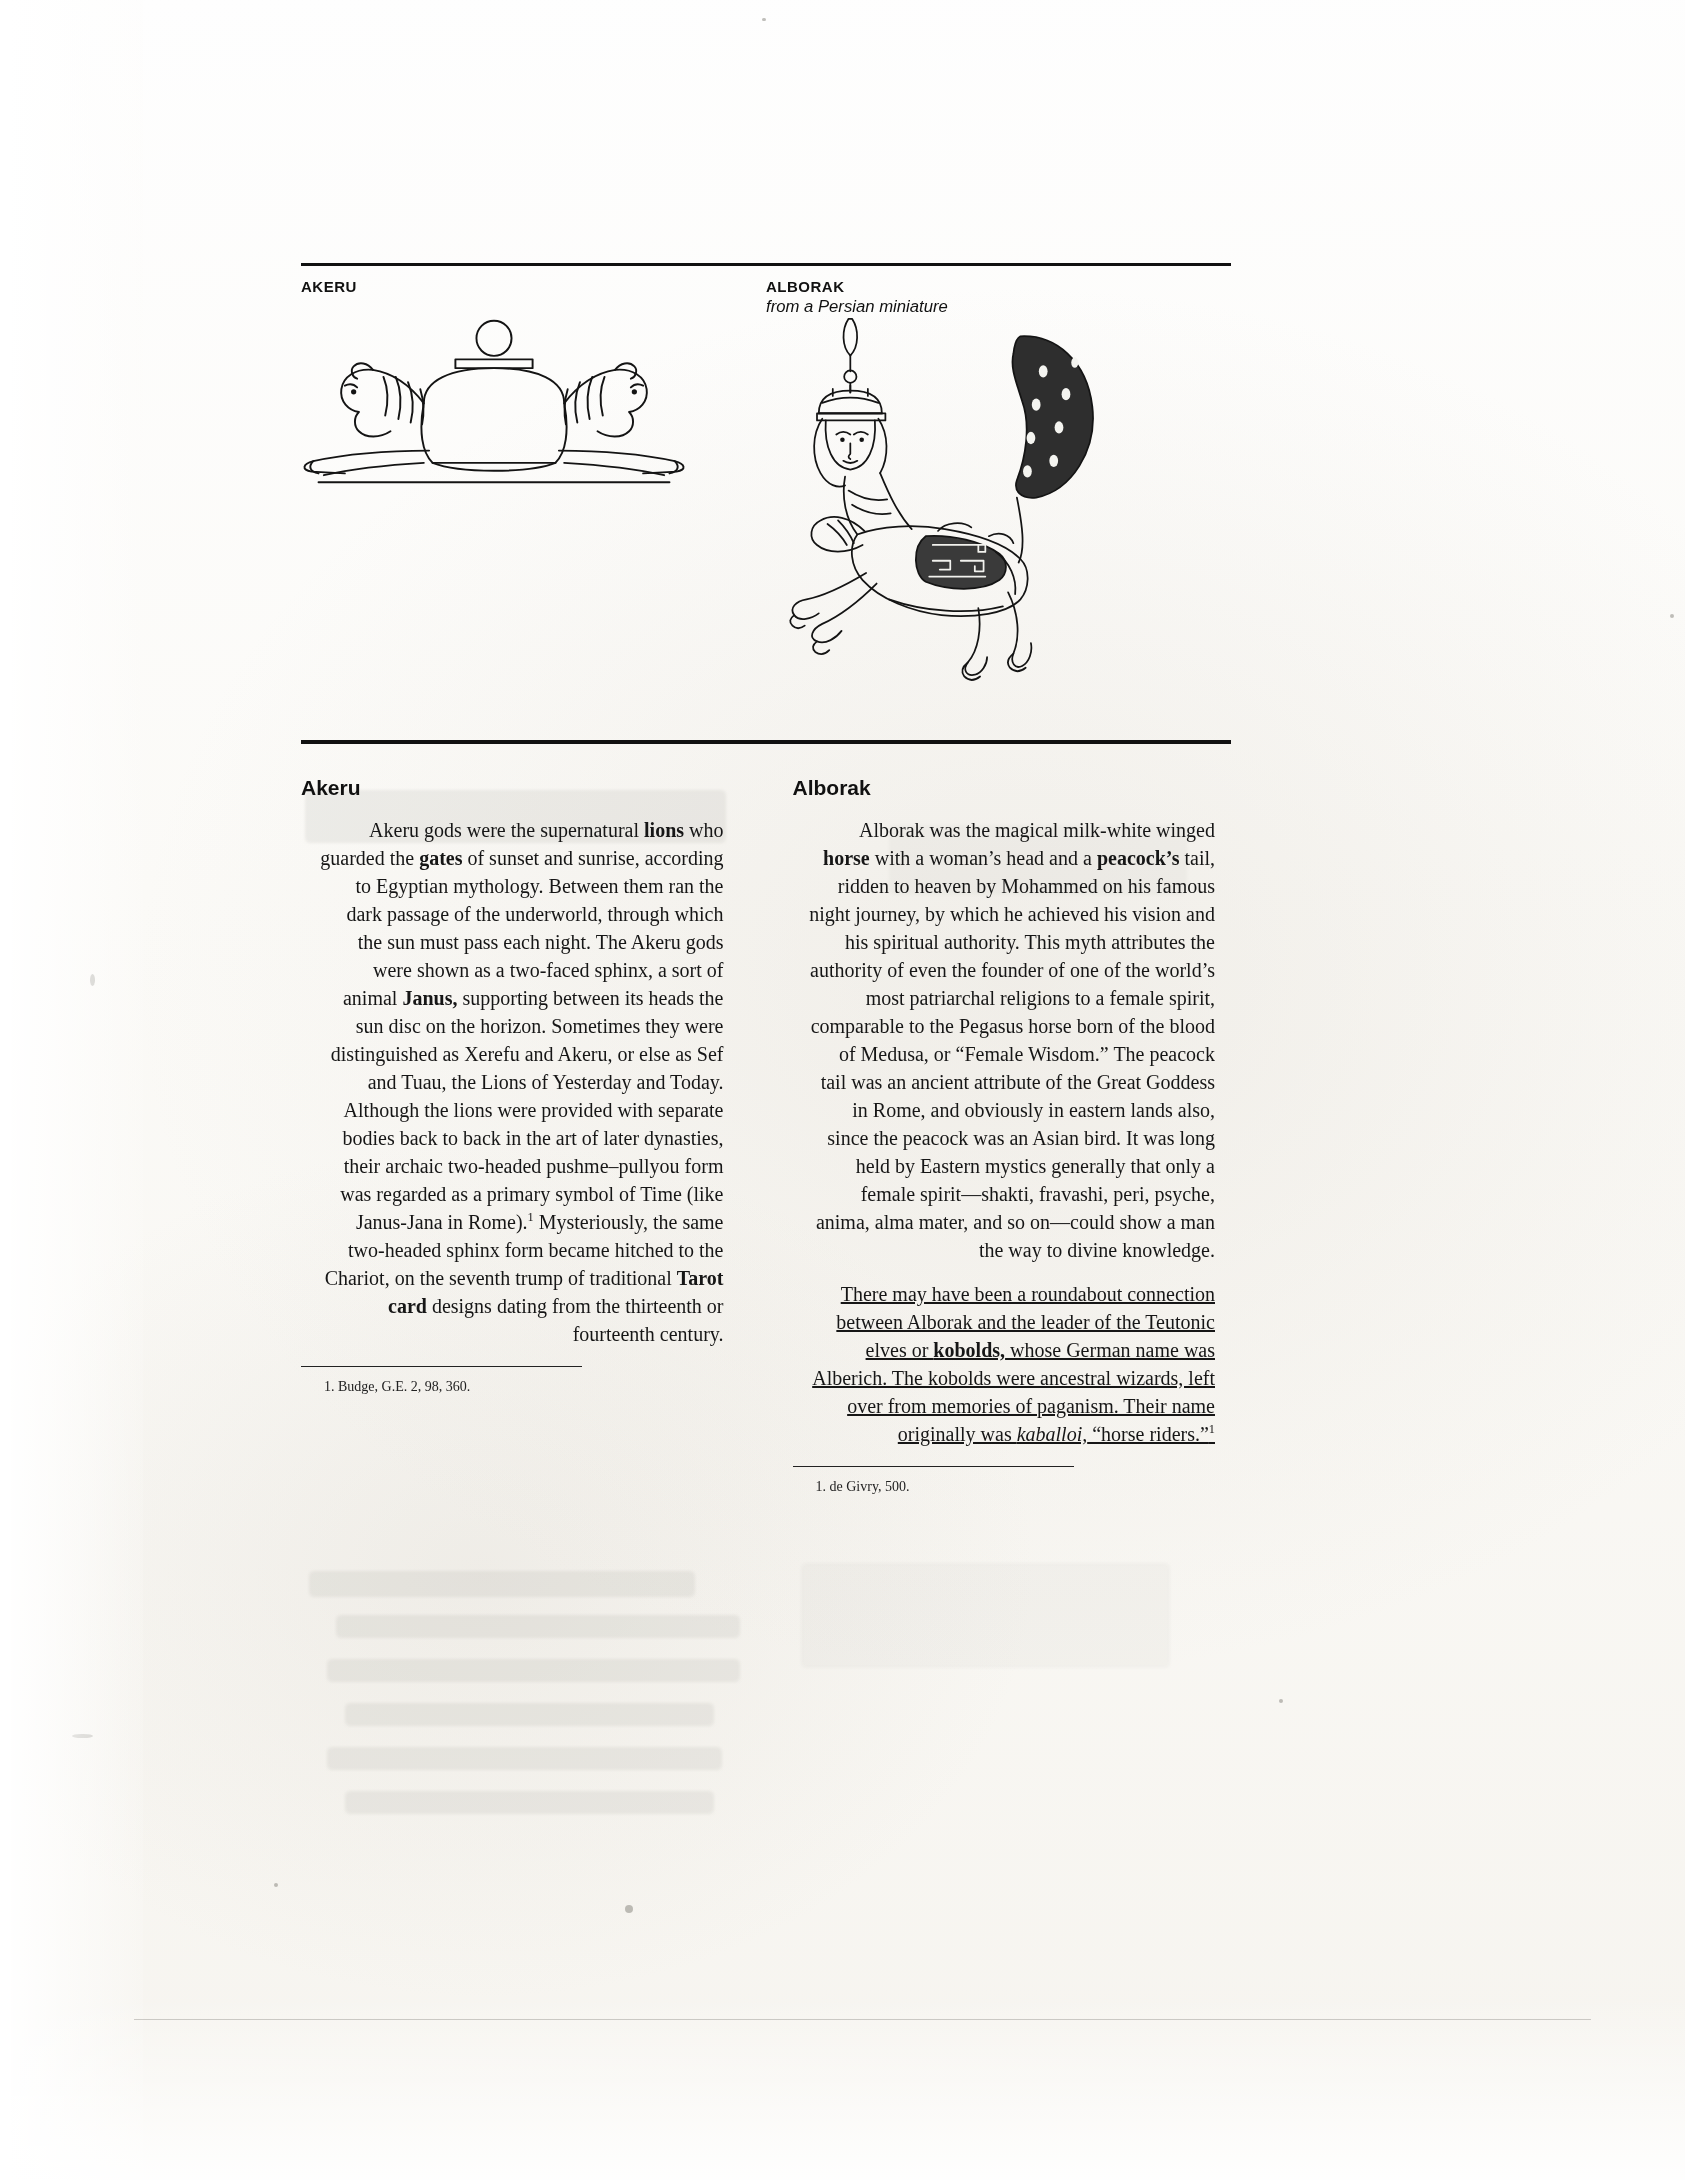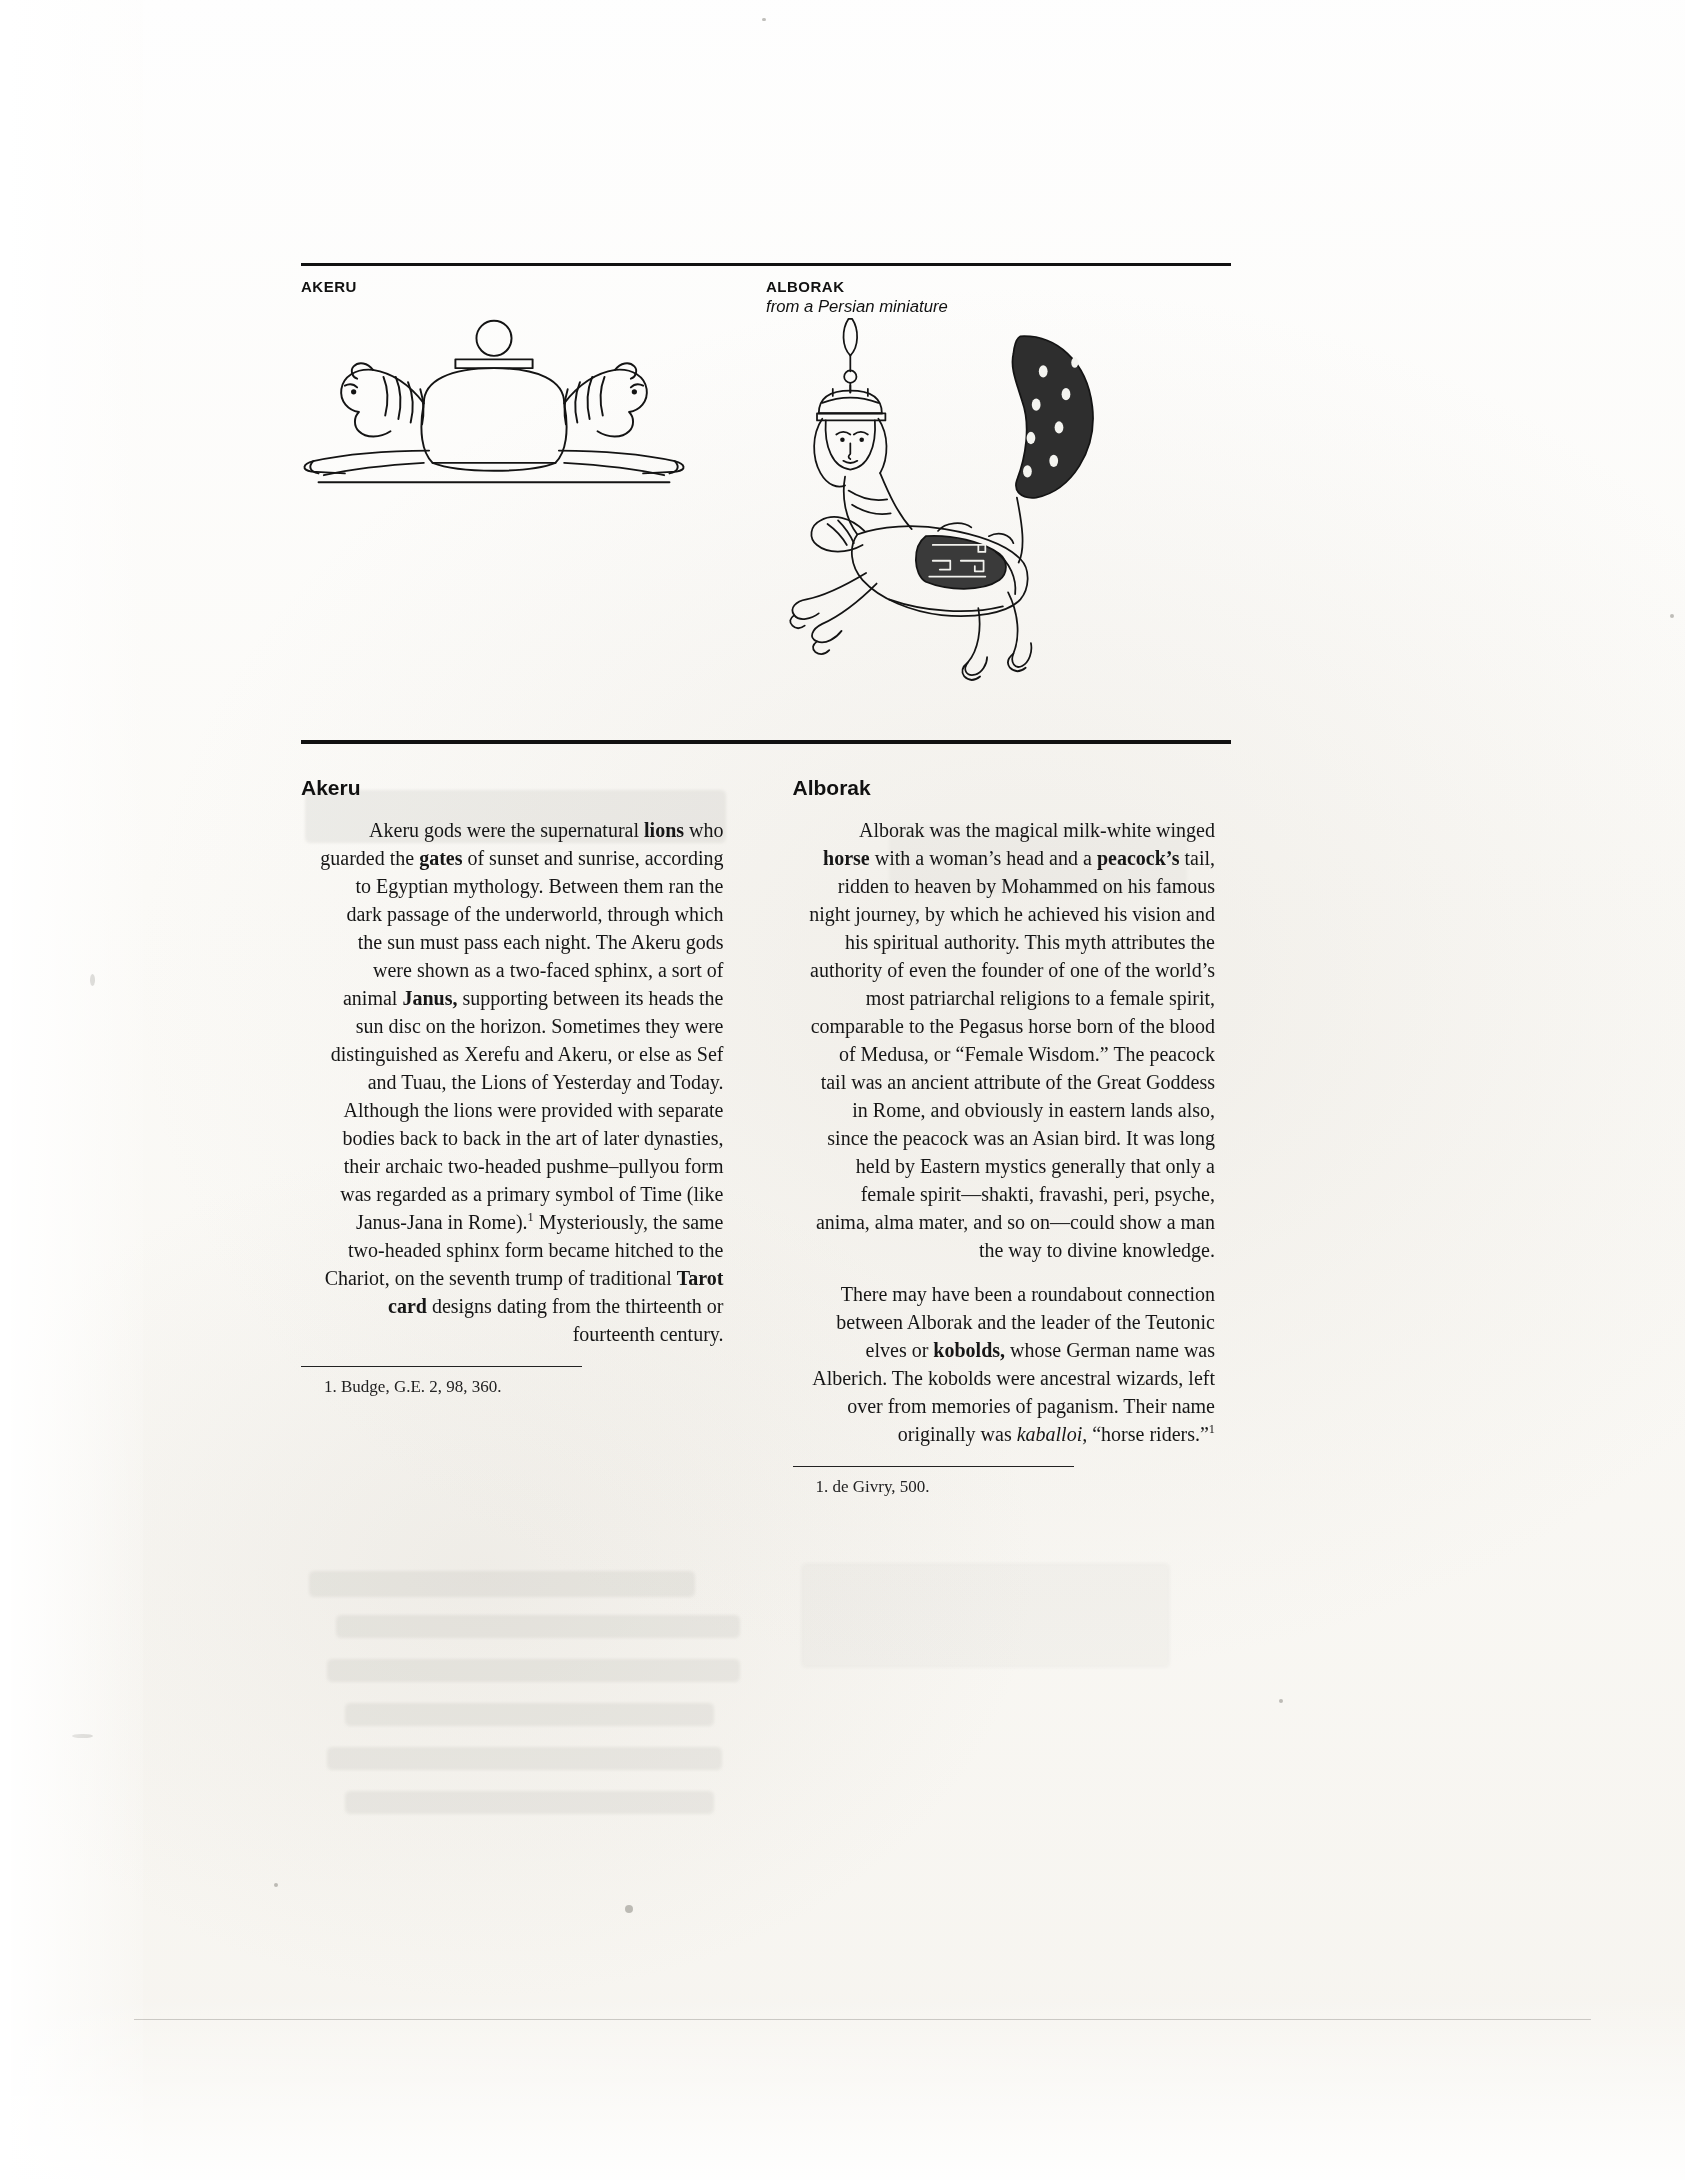--- a/index.html
+++ b/index.html
@@ -121,40 +121,40 @@
   }
   .body-text {
     font-family: "Liberation Serif", serif;
     font-size: 20px;
     line-height: 28px;
     color: #161616;
     margin: 16px;
     text-align: right;
     hyphens: none;
   }
-  .body-text + .body-text { text-indent: 24.6px; }
+  .body-text + .body-text { text-indent: 24.6px; text-decoration: underline; }
 
   .bold-term { font-weight: bold; }
   .ital { font-style: italic; }
   sup.fn {
     font-size: 12.3px;
     vertical-align: super;
     line-height: 0;
   }
 
   .note-rule {
     width: 281px;
     height: 1.3px;
     background: #222;
     margin: 17.6px 0 8.8px 0;
   }
   .note-rule.right { width: 281px; }
   .footnote {
     font-family: "Liberation Serif", serif;
-    font-size: 17px;
+    font-size: 14px;
     line-height: 21px;
     color: #222;
     padding-left: 23px;
   }
 
   
   .foot {
     position: absolute;
     left: 290px;
     top: 1892px;

